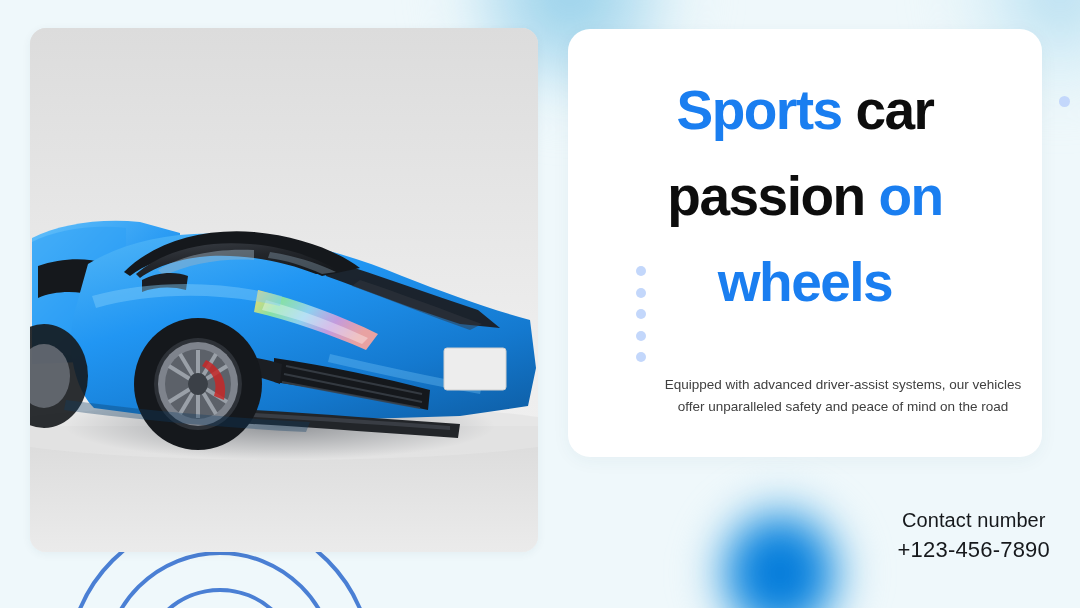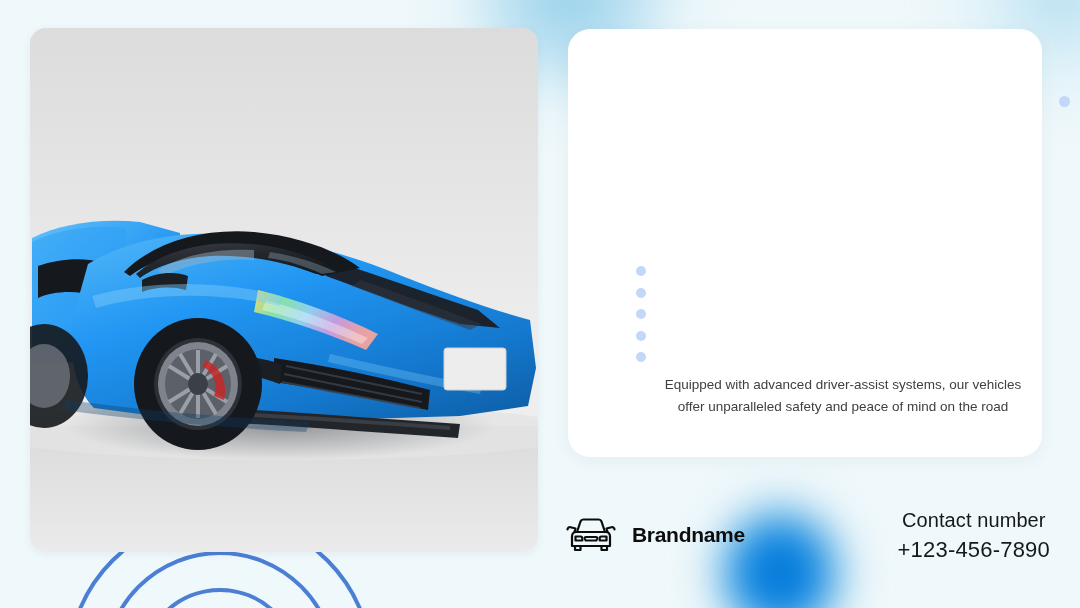--- a/index.html
+++ b/index.html
@@ -325,49 +325,44 @@
       </g>
 
       <ellipse cx="14" cy="348" rx="44" ry="52" fill="#15181c" opacity="0.9"></ellipse>
       <ellipse cx="14" cy="348" rx="26" ry="32" fill="#6a6f77" opacity="0.85"></ellipse>
 
       <path d="M36 372 C 110 382, 200 390, 280 394 L 276 404 C 196 400, 106 392, 34 382 Z" fill="#0d3d63" opacity="0.35"></path>
     </svg>
   </div>
 
   <div class="text-card">
+    <div class="headline">
+      <span class="hl-line">
+        <span class="hl-blue">Sports</span><span class="hl-dark"> car</span>
+      </span>
+      <span class="hl-line">
+        <span class="hl-dark">passion</span><span class="hl-blue"> on</span>
+      </span>
+      <span class="hl-line">
+        <span class="hl-blue">wheels</span>
+      </span>
+    </div>
 
     <p class="body-copy">Equipped with advanced driver-assist systems, our vehicles offer unparalleled safety and peace of mind on the road</p>
   </div>
 
   <div class="dots-column">
     <span class="dot"></span>
     <span class="dot"></span>
     <span class="dot"></span>
     <span class="dot"></span>
     <span class="dot"></span>
   </div>
 
   <span class="dot-single"></span>
 
-  <div class="brand">
-    <svg class="brand-icon" viewBox="0 0 56 42" aria-hidden="true">
-      <g fill="none" stroke="#0d0d0d" stroke-width="2.2" stroke-linejoin="round" stroke-linecap="round">
-        <path d="M14 18 L 17.5 7.5 C 18 6.2 19 5.5 20.3 5.5 L 35.7 5.5 C 37 5.5 38 6.2 38.5 7.5 L 42 18"></path>
-        <path d="M9 22.5 C 9 19.8 10.6 18 13.4 18 L 42.6 18 C 45.4 18 47 19.8 47 22.5 L 47 32 L 9 32 Z"></path>
-        <path d="M4.5 15.5 C 4.5 13.8 5.9 12.8 7.6 13.2 L 12.5 14.5 L 11.5 18"></path>
-        <path d="M51.5 15.5 C 51.5 13.8 50.1 12.8 48.4 13.2 L 43.5 14.5 L 44.5 18"></path>
-        <path d="M12 32 L 12 36 L 17.5 36 L 17.5 32"></path>
-        <path d="M44 32 L 44 36 L 38.5 36 L 38.5 32"></path>
-        <path d="M12.5 22.5 L 17.5 22.5 C 18.6 22.5 19.3 23.2 19.3 24.3 L 19.3 26.5 L 12.5 26.5 Z"></path>
-        <path d="M43.5 22.5 L 38.5 22.5 C 37.4 22.5 36.7 23.2 36.7 24.3 L 36.7 26.5 L 43.5 26.5 Z"></path>
-        <path d="M23 23 L 33 23 C 34 23 34.6 23.7 34.2 24.6 L 33.3 26.5 L 22.7 26.5 L 21.8 24.6 C 21.4 23.7 22 23 23 23 Z"></path>
-      </g>
-    </svg>
-    <span class="brand-name">Brandname</span>
-  </div>
 
   <div class="contact">
     <div class="contact-label">Contact number</div>
     <div class="contact-number">+123-456-7890</div>
   </div>
 
 </div>
 
 </body></html>

